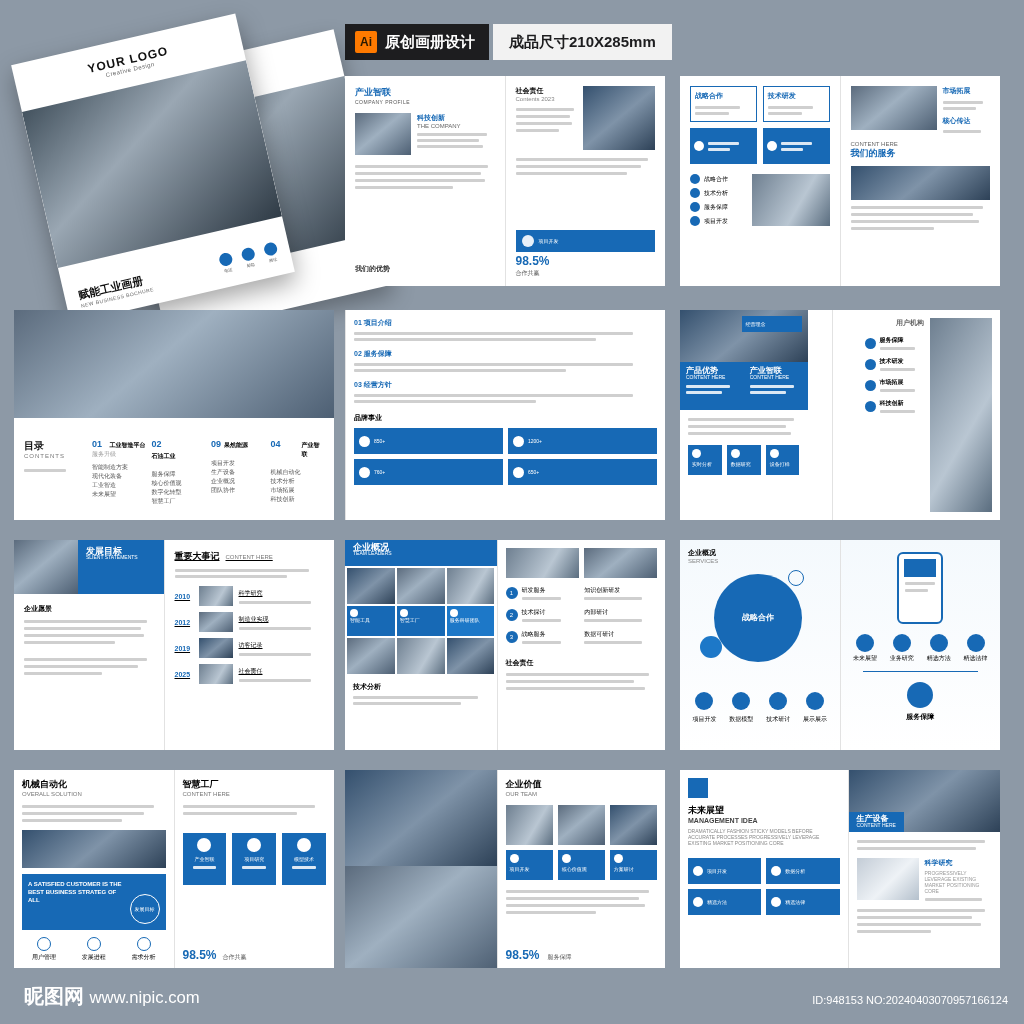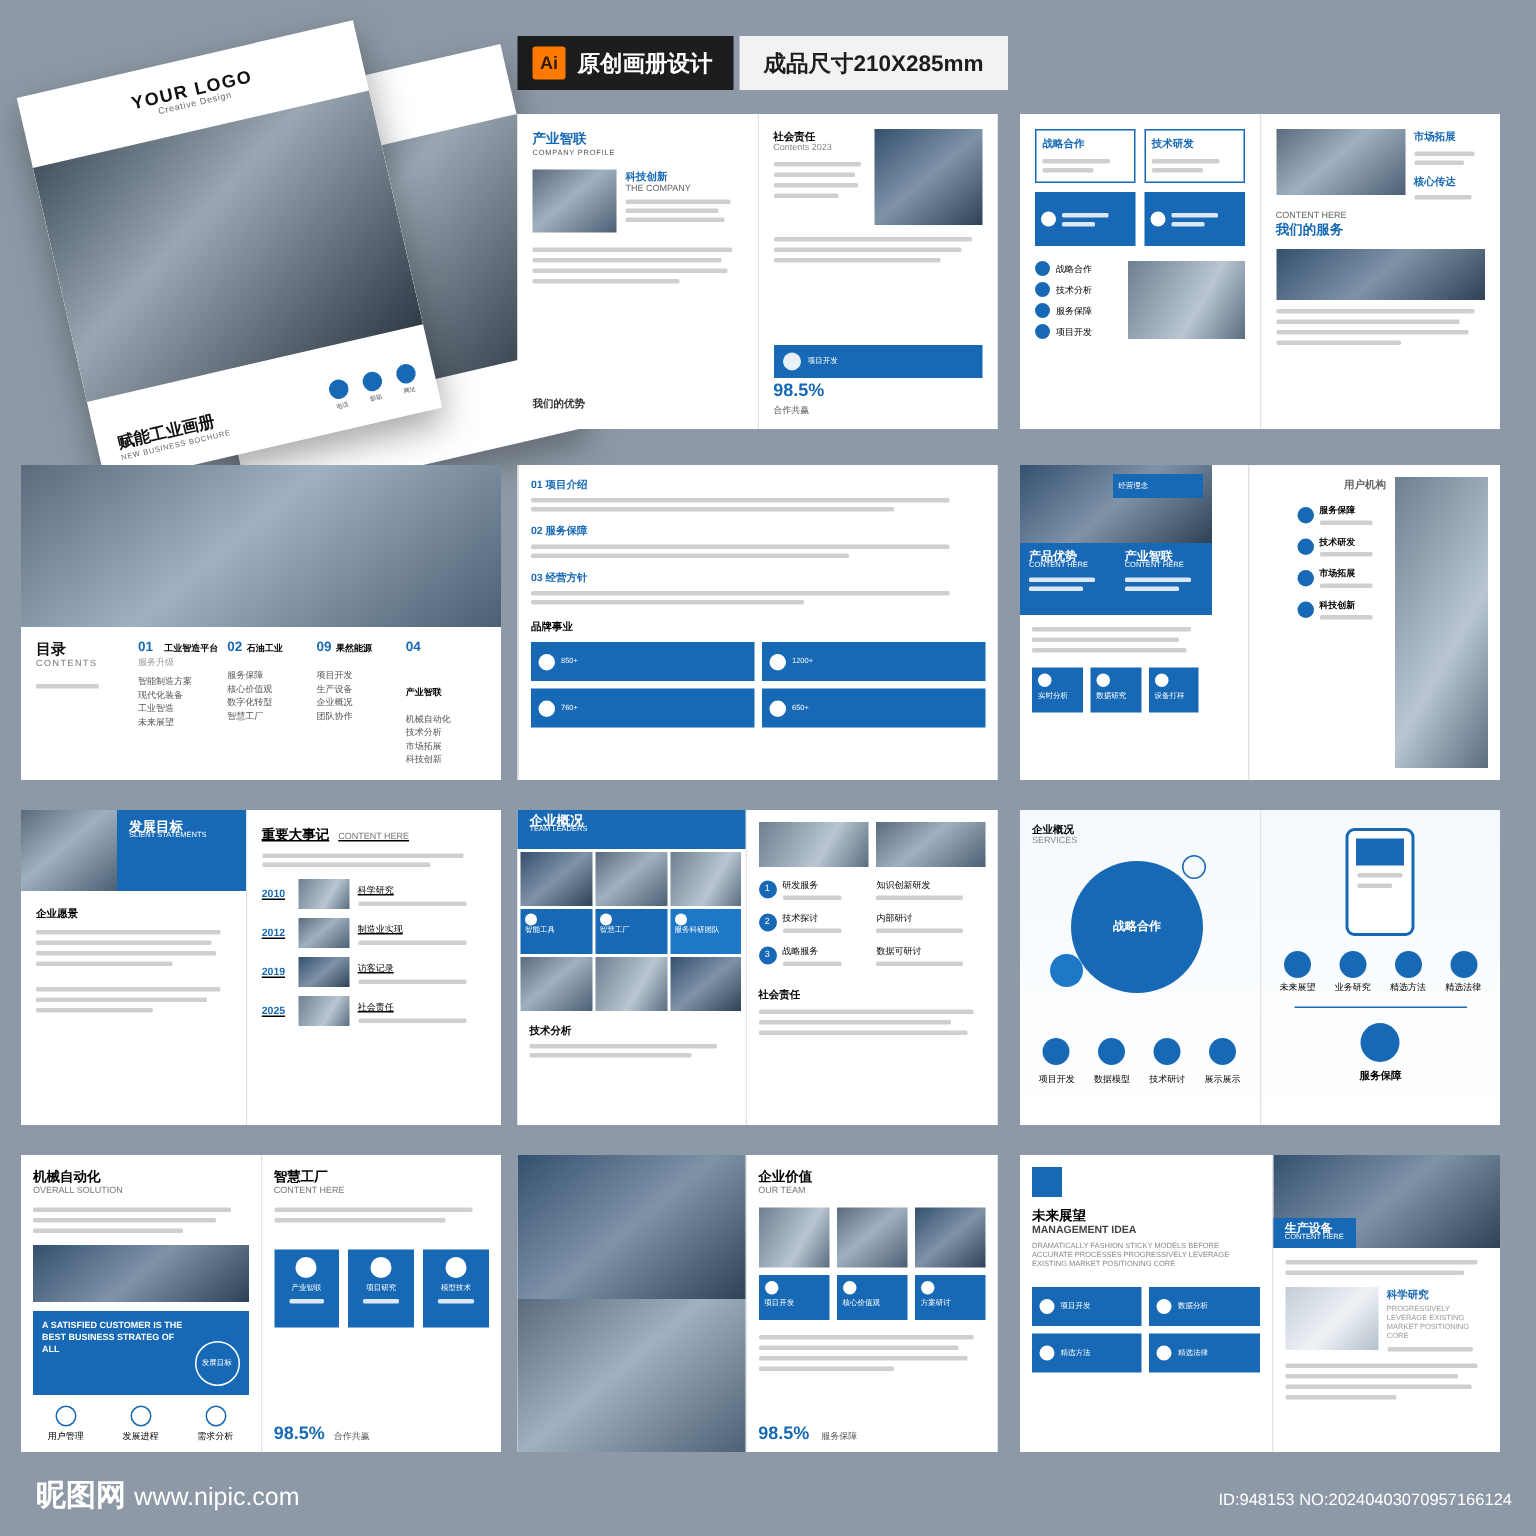--- a/index.html
+++ b/index.html
@@ -244,61 +244,61 @@
         <div class="line" style="width:95%"></div>
         <div class="line" style="margin-top:4px;width:88%"></div>
         <div class="line" style="margin-top:4px;width:92%"></div>
         <div class="line" style="margin-top:4px;width:60%"></div>
       </div>
     </div>
   </div>
 
   <div class="sheet" style="left:14px; top:310px; width:320px; height:210px;">
     <div class="img" style="height:108px;"></div>
-    <div style="padding:8px 10px;">
+    <div style="padding:21px 10px;">
       <div style="display:flex;gap:8px;">
         <div style="width:60px;">
           <div class="cn" style="font-size:10px;color:#111;">目录</div>
           <div class="lbl" style="color:#777;letter-spacing:1px;">CONTENTS</div>
           <div class="line" style="margin-top:10px;width:70%"></div>
         </div>
         <div style="flex:1;display:grid;grid-template-columns:repeat(4,1fr);gap:6px;">
           <div>
             <div style="display:flex;gap:3px;align-items:baseline;justify-content:space-between;">
               <span class="num bluetxt">01</span>
               <span class="lbl cn">工业智造平台</span>
             </div>
             <div class="lbl" style="color:#999">服务升级</div>
             <div class="lbl" style="color:#555;margin-top:4px">智能制造方案</div>
             <div class="lbl" style="color:#555">现代化装备</div>
             <div class="lbl" style="color:#555">工业智造</div>
             <div class="lbl" style="color:#555">未来展望</div>
           </div>
           <div>
-            <div style="display:flex;gap:3px;align-items:baseline;">
+            <div style="display:flex;gap:3px;align-items:baseline;flex-direction:column;">
               <span class="num bluetxt">02</span>
               <span class="lbl cn">石油工业</span>
             </div>
             <div class="lbl" style="color:#555;margin-top:9px">服务保障</div>
             <div class="lbl" style="color:#555">核心价值观</div>
             <div class="lbl" style="color:#555">数字化转型</div>
             <div class="lbl" style="color:#555">智慧工厂</div>
           </div>
           <div>
             <div style="display:flex;gap:3px;align-items:baseline;">
               <span class="num bluetxt">09</span>
               <span class="lbl cn">果然能源</span>
             </div>
             <div class="lbl" style="color:#555;margin-top:9px">项目开发</div>
             <div class="lbl" style="color:#555">生产设备</div>
             <div class="lbl" style="color:#555">企业概况</div>
             <div class="lbl" style="color:#555">团队协作</div>
           </div>
           <div>
-            <div style="display:flex;gap:21px;align-items:baseline;flex-direction:column;">
+            <div style="display:flex;gap:21px;align-items:baseline;">
               <span class="num bluetxt">04</span>
               <span class="lbl cn">产业智联</span>
             </div>
             <div class="lbl" style="color:#555;margin-top:9px">机械自动化</div>
             <div class="lbl" style="color:#555">技术分析</div>
             <div class="lbl" style="color:#555">市场拓展</div>
             <div class="lbl" style="color:#555">科技创新</div>
           </div>
         </div>
       </div>

